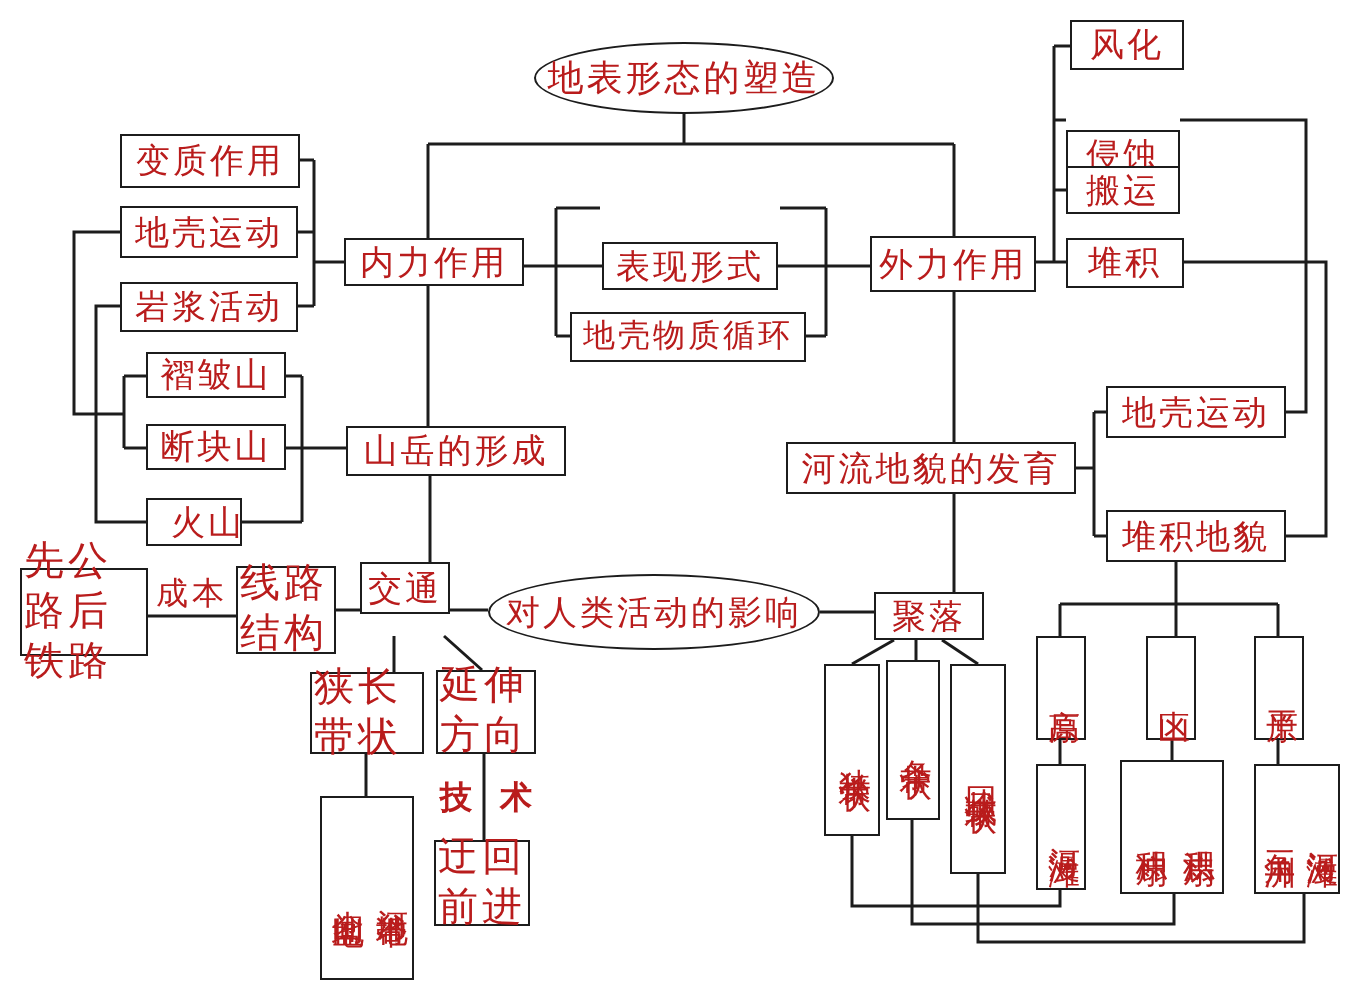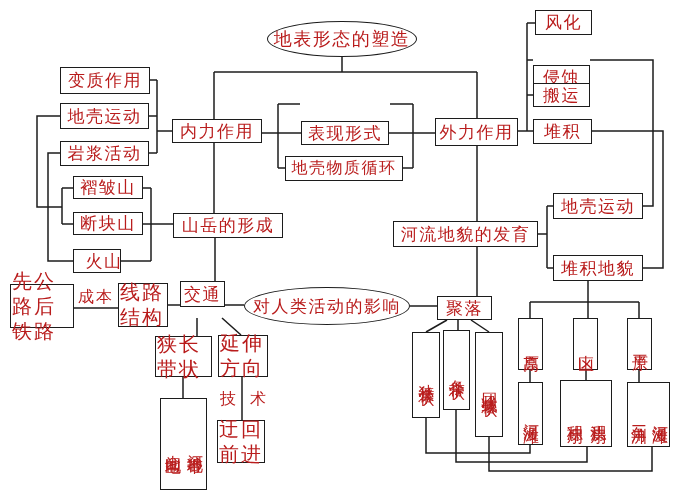--- a/index.html
+++ b/index.html
@@ -9,21 +9,21 @@
   .n,.m,.v,.v2,.el{position:absolute;background:#fff;border:1.6px solid #1c1c1c;
     box-sizing:border-box;display:flex;align-items:center;justify-content:center;}
   .n{white-space:nowrap;font-size:17px;letter-spacing:1.5px;padding:0 1px;}
   .m{font-size:20px;letter-spacing:2px;line-height:1.25;word-break:break-all;
      text-align:left;padding:0 1px;}
   .v{writing-mode:vertical-rl;text-orientation:upright;font-size:16px;letter-spacing:2px;}
   .v2{flex-direction:row;justify-content:space-evenly;padding:2px 0;}
   .v2 span{writing-mode:vertical-lr;text-orientation:upright;font-size:16px;letter-spacing:1px;}
   .el{border-radius:50%;font-size:18px;letter-spacing:1.5px;white-space:nowrap;}
   .lbl{position:absolute;font-size:16px;letter-spacing:2px;white-space:nowrap;background:transparent;}
-  .lbl-tech{letter-spacing:14px;}
+  .lbl-tech{letter-spacing:14px;font-weight:bold;}
 </style>
 </head>
 <body>
 
 <div class="canvas">
 
   <svg width="683" height="500" viewBox="0 0 683 500" fill="none" stroke="#1c1c1c" stroke-width="1.5">
     <g>
       <line x1="342" y1="56" x2="342" y2="72"></line>
       <line x1="214" y1="72" x2="477" y2="72"></line>

